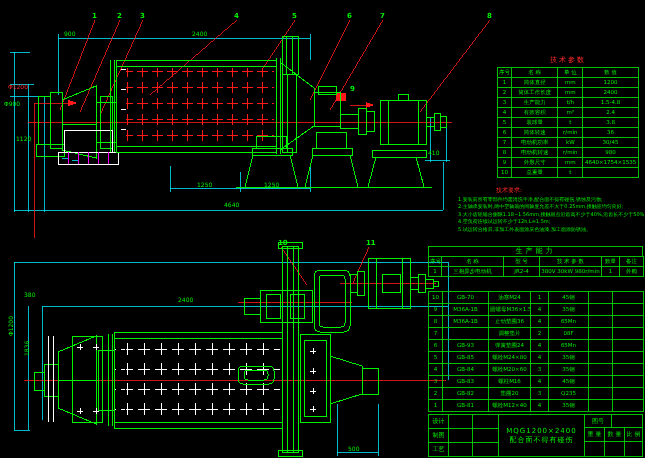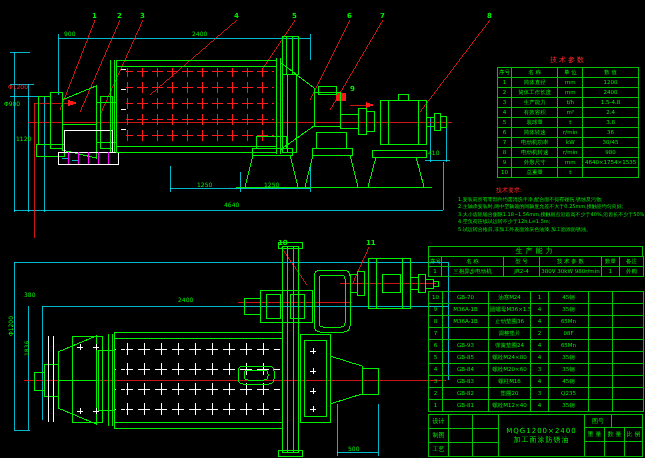--- a/index.html
+++ b/index.html
@@ -464,21 +464,21 @@
     <div class="tb-cell" style="left:0;top:14px;width:21px;height:15px">制图</div>
     <div class="tb-cell" style="left:0;top:28px;width:21px;height:15px">工艺</div>
     <div class="tb-cell" style="left:20px;top:0;width:25px;height:15px"></div>
     <div class="tb-cell" style="left:20px;top:14px;width:25px;height:15px"></div>
     <div class="tb-cell" style="left:20px;top:28px;width:25px;height:15px"></div>
     <div class="tb-cell" style="left:44px;top:0;width:27px;height:15px"></div>
     <div class="tb-cell" style="left:44px;top:14px;width:27px;height:15px"></div>
     <div class="tb-cell" style="left:44px;top:28px;width:27px;height:15px"></div>
     <div class="tb-cell tb-title" style="left:70px;top:0;width:87px;height:43px">
       <span>MQG1200×2400</span>
-      <span>加工面涂防锈油</span>
+      <span>配合面不得有碰伤</span>
     </div>
     <div class="tb-cell" style="left:156px;top:0;width:28px;height:14px">图号</div>
     <div class="tb-cell" style="left:183px;top:0;width:32px;height:14px"></div>
     <div class="tb-cell" style="left:156px;top:13px;width:21px;height:15px">重 量</div>
     <div class="tb-cell" style="left:176px;top:13px;width:21px;height:15px">数 量</div>
     <div class="tb-cell" style="left:196px;top:13px;width:19px;height:15px">比 例</div>
     <div class="tb-cell" style="left:156px;top:27px;width:21px;height:16px"></div>
     <div class="tb-cell" style="left:176px;top:27px;width:21px;height:16px"></div>
     <div class="tb-cell" style="left:196px;top:27px;width:19px;height:16px"></div>
   </div>

